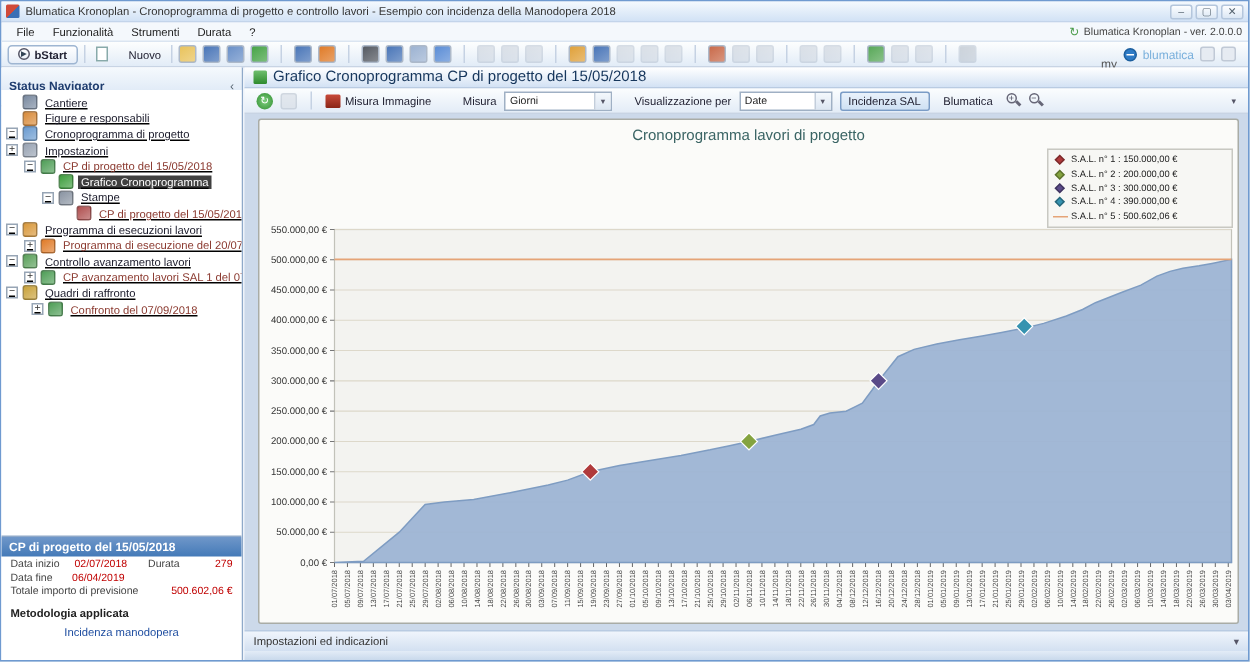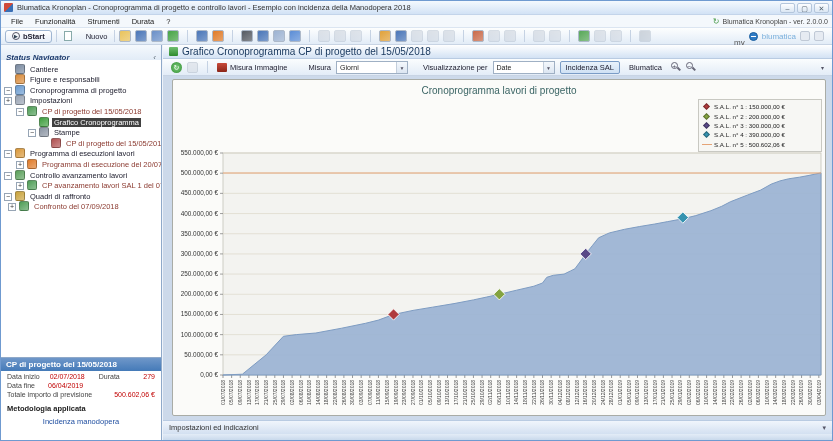--- a/index.html
+++ b/index.html
@@ -54,27 +54,27 @@
   .tb-right-icon { width:10px; height:10px; border:1px solid #c0c9d6; background:#e6ebf2; border-radius:2px; }
 
   
   .sidebar { position:absolute; left:0; top:44px; width:161px; bottom:0;
     border-right:1px solid #8fa9c9; background:#fff; }
   .main { position:absolute; left:162px; top:44px; right:0; bottom:0; }
 
   
   .side-header { position:absolute; left:0; top:0; width:100%; height:26px;
     background:linear-gradient(#f5f9fd,#d5e3f3); border-bottom:1px solid #b9cbe2;
-    display:flex; align-items:center; padding:0 5px;font-style:italic; }
+    display:flex; align-items:center; padding:0 5px; }
   .side-header-label { font-size:8px; font-weight:bold; color:#1e3c6e; flex:1; }
   .collapse-glyph { font-size:8px; color:#55636f; }
 
   
   .tree { position:absolute; left:0; top:15px; width:100%; height:299px; background:#fff; overflow:hidden; padding-top:3px; }
-  .tree-row { height:10.6px; display:flex; align-items:flex-end; white-space:nowrap; }
+  .tree-row { height:10.6px; display:flex; align-items:center; white-space:nowrap;text-decoration:underline; }
   .expander { width:8px; height:8px; flex:none; border:1px solid #97a5b5; background:#fff;
     font-size:7px; line-height:6px; text-align:center; color:#333; margin-right:3px; }
   .expander.hidden { visibility:hidden; border:none; }
   .tree-icon { width:10px; height:10px; flex:none; border-radius:2px; margin-right:3px;
     border:1px solid rgba(0,0,0,.25); }
   .tree-label { font-size:7.5px; color:#1a1a2a; padding:0 2px; }
   .tree-label.maroon { color:#8b3a30; }
   .tree-label.selected { background:#404040; color:#fff; }
 
   
@@ -295,21 +295,21 @@
         <div class="tree-row" style="padding-left: 15px;">
           <span class="expander">+</span>
           <span class="tree-icon" style="background: linear-gradient(145deg, rgb(79, 158, 87), rgba(255, 255, 255, 0.45) 130%) rgb(79, 158, 87);"></span>
           <span class="tree-label maroon">CP avanzamento lavori SAL 1 del 07/09/2018</span>
         </div>
         <div class="tree-row" style="padding-left: 3px;">
           <span class="expander">−</span>
           <span class="tree-icon" style="background: linear-gradient(145deg, rgb(201, 162, 58), rgba(255, 255, 255, 0.45) 130%) rgb(201, 162, 58);"></span>
           <span class="tree-label">Quadri di raffronto</span>
         </div>
-        <div class="tree-row" style="padding-left: 7px;">
+        <div class="tree-row" style="padding-left: 20px;">
           <span class="expander">+</span>
           <span class="tree-icon" style="background: linear-gradient(145deg, rgb(79, 158, 87), rgba(255, 255, 255, 0.45) 130%) rgb(79, 158, 87);"></span>
           <span class="tree-label maroon">Confronto del 07/09/2018</span>
         </div>
       </div>
 
     <div class="info-panel">
       <div class="info-header">CP di progetto del 15/05/2018</div>
       <div class="info-body">
         <div class="info-row">

